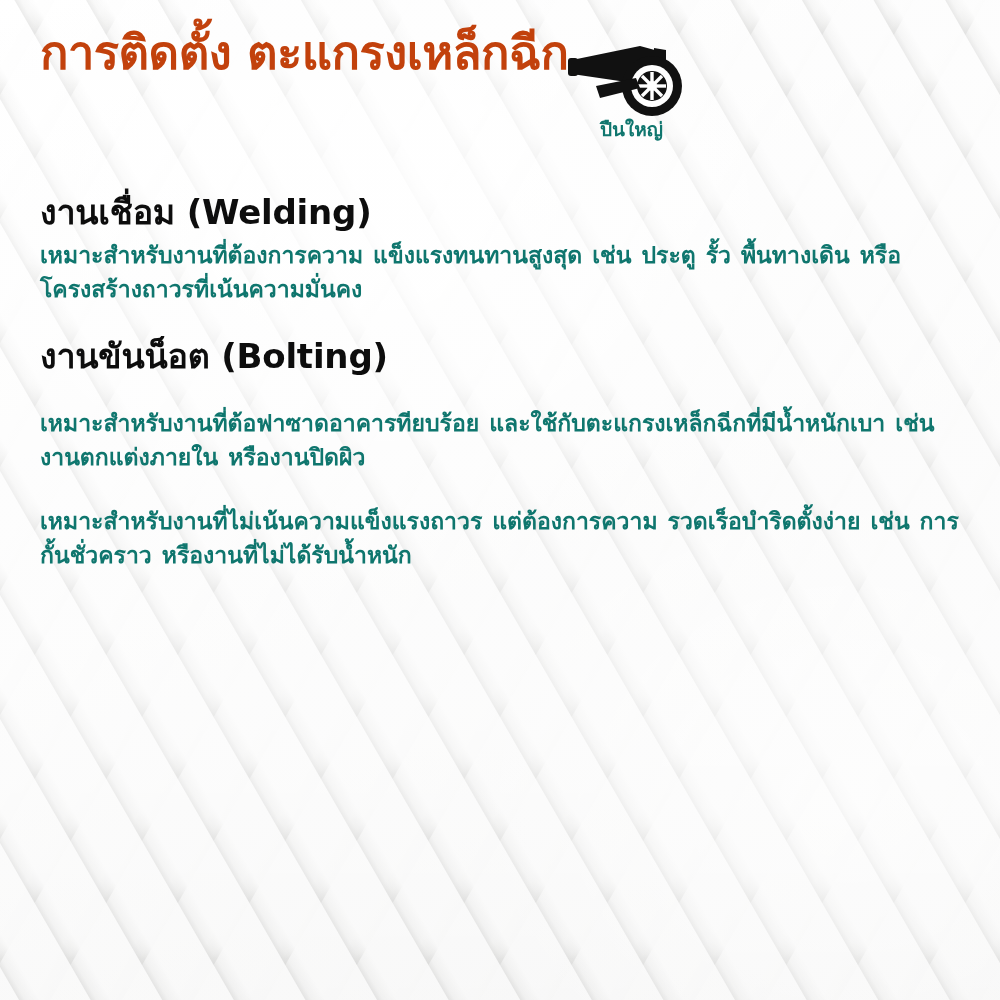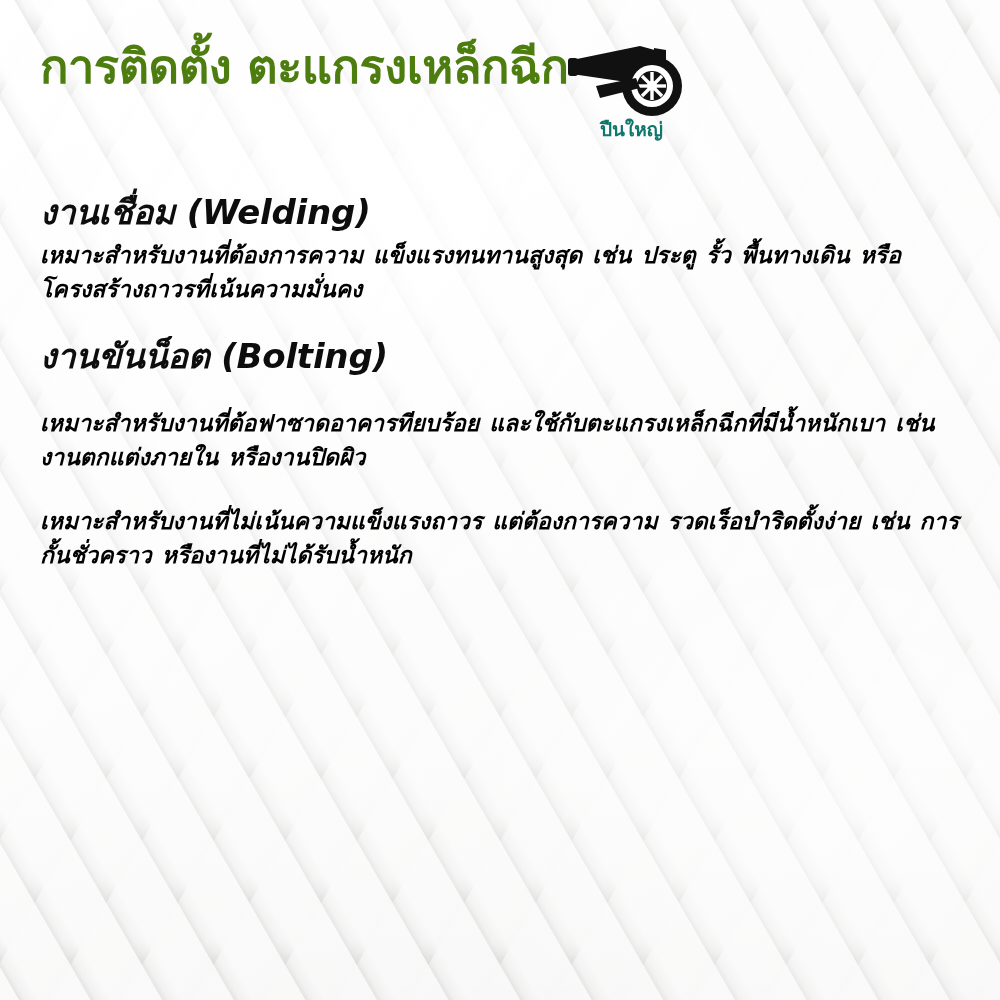--- a/index.html
+++ b/index.html
@@ -79,24 +79,23 @@
     display: flex;
     align-items: flex-start;
     justify-content: flex-start;
     gap: 4px;
     height: 120px;
   }
   .main-title {
     font-size: 47px;
     font-weight: 800;
     line-height: 1.05;
-    color: #4d7c0f;
+    color: #c2410c;
     letter-spacing: -0.5px;
     white-space: nowrap;
-    margin-top: 14px;
   }
 
   .logo {
     position: relative;
     width: 130px;
     height: 112px;
     flex: 0 0 auto;
     margin-left: -6px;
     margin-top: 6px;
   }
@@ -108,37 +107,36 @@
     bottom: 2px;
     text-align: center;
     font-size: 19px;
     font-weight: 700;
     color: #0f766e;
   }
 
   
   .sections {
     margin-top: 44px;
-    font-style: italic;
   }
   .section { margin-bottom: 30px; }
   .section:last-child { margin-bottom: 0; }
 
   .section-title {
     font-size: 34px;
     font-weight: 800;
     color: #0d0d0d;
     line-height: 1.18;
     margin: 0 0 6px 0;
     letter-spacing: -0.2px;
   }
   .section-body {
     font-size: 23px;
     font-weight: 600;
-    color: #000000;
+    color: #0f766e;
     line-height: 1.48;
     margin: 0;
     max-width: 930px;
     word-spacing: 2px;
   }
 </style>
 </head>
 <body>
 
 <div id="poster">

